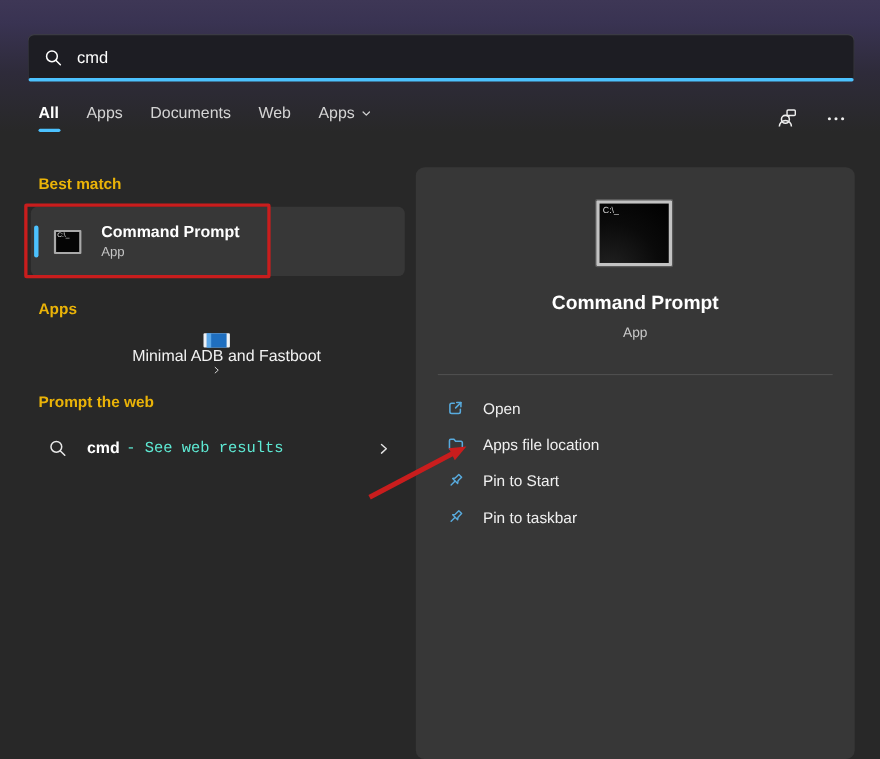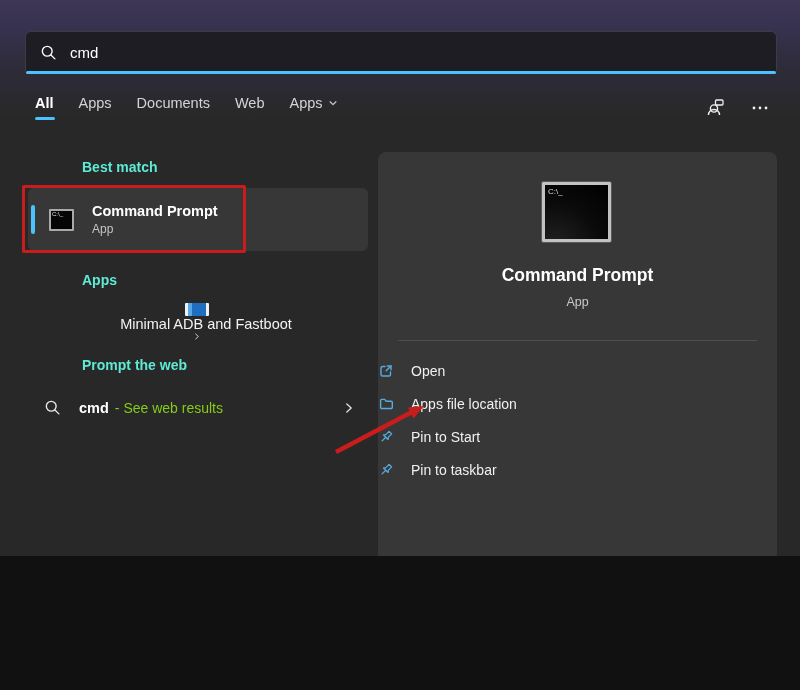--- a/index.html
+++ b/index.html
@@ -1,19 +1,19 @@
 <!DOCTYPE html>
 <html style="--accent: #4cc2ff; --iconblue: #58abde; --anno: #c91d1d;"><head>
 <meta charset="utf-8">
 <style>
   * { margin:0; padding:0; box-sizing:border-box; }
   html,body { background:#111; }
   body { font-family:"Liberation Sans", sans-serif; }
   .screen {
-    position:relative; width:800px; height:556px; overflow:hidden;
+    position:relative; width:800px; height:690px; overflow:hidden;
     background:#282828; color:#fff;
   }
   .top-gradient {
     position:absolute; left:0; top:0; width:100%; height:120px;
     background:linear-gradient(180deg,#3e3756 0%, #393352 18%, #2e2b3a 55%, #282828 100%);
   }
   
   .searchbox {
     position:absolute; left:25px; top:31px; width:752px; height:41px;
     background:#1d1d23; border:1px solid #3c3c44; border-bottom:none;
@@ -31,21 +31,21 @@
   
   .tabs { position:absolute; left:35px; top:95px; display:flex; gap:25px; align-items:flex-start; }
   .tab { font-size:14.5px; color:#d4d4d4; position:relative; padding-bottom:9px; cursor:default; display:flex; align-items:center; gap:5px;}
   .tab.active { color:#fff; font-weight:700; }
   .tab.active::after {
     content:""; position:absolute; left:0; bottom:0; width:20px; height:3px;
     border-radius:2px; background:var(--accent);
   }
   .topbar-icons { position:absolute; right:30px; top:97px; display:flex; gap:24px; align-items:center; }
   
-  .section-header { position:absolute; font-size:14px; font-weight:700; color:#5eead4;margin-left:47px; }
+  .section-header { position:absolute; font-size:14px; font-weight:700; color:#eab308; }
   
   .row { position:absolute; display:flex; align-items:center; border-radius:6px; }
   .row-best {
     left:28px; top:188px; width:340px; height:63px; background:#373737; padding-left:13px;
   }
   .accent-bar {
     position:absolute; left:3px; top:17px; width:4px; height:29px;
     background:var(--accent); border-radius:3px;
   }
   .cmd-icon-small {
@@ -58,37 +58,37 @@
   .subtitle { font-size:12px; color:#c5c5c5; }
   .row-plain { left:28px; width:340px; height:38px; padding:0 12px 0 10px; }
   .row-plain .label { font-size:14.5px; color:#f2f2f2; margin-left:18px; }
   .row-plain .spacer { flex:1; }
   .adb-icon {
     width:24px; height:19px; background:#eef2f6; border-radius:1px;
     display:flex; align-items:center; justify-content:center;
   }
   .adb-icon i { display:block; width:18px; height:13px; background:#1f6fc0; border-left:4px solid #5aa7e8; }
   .web-query { font-size:14.5px; font-weight:700; color:#fff; margin-left:18px; }
-  .web-suffix { font-size:14px; color:#84cc16; margin-left:6px; }
+  .web-suffix { font-size:14px; color:#5eead4; margin-left:6px;font-family:Liberation Mono, monospace; }
   
   .panel {
     position:absolute; left:378px; top:152px; width:399px; height:538px;
     background:#373737; border-radius:8px;
   }
   .cmd-icon-large {
     position:absolute; left:164px; top:30px; width:69px; height:60px;
     background:radial-gradient(circle at 15% 115%, #222 0%, #0a0a0a 55%, #000 100%);
     border:3px solid #c2c2c2; outline:1px solid #5a5a5a; border-radius:1px;
   }
   .cmd-icon-large span { position:absolute; left:3px; top:2px; font-size:8px; color:#ddd; }
   .panel-title { position:absolute; top:113px; width:100%; text-align:center; font-size:17.5px; font-weight:600; color:#fff; }
   .panel-subtitle { position:absolute; top:143px; width:100%; text-align:center; font-size:12.5px; color:#c9c9c9; }
   .panel-divider { position:absolute; left:20px; right:20px; top:188px; height:1px; background:#4e4e4e; }
   .actions { position:absolute; left:0; top:202px; width:100%; }
-  .action-row { display:flex; align-items:center; height:33px; cursor:default; }
+  .action-row { display:flex; align-items:center; height:33px; padding-left:28px; cursor:default; }
   .action-row svg { flex:0 0 auto; }
   .action-row .label { font-size:14px; color:#f0f0f0; margin-left:17px; }
   
   .anno-rect {
     position:absolute; left:22px; top:185px; width:224px; height:68px;
     border:3.5px solid var(--anno); border-radius:2px; z-index:40; pointer-events:none;
   }
   .anno-arrow { position:absolute; left:0; top:0; z-index:41; pointer-events:none; }
   .chev { display:inline-flex; }
 </style>

